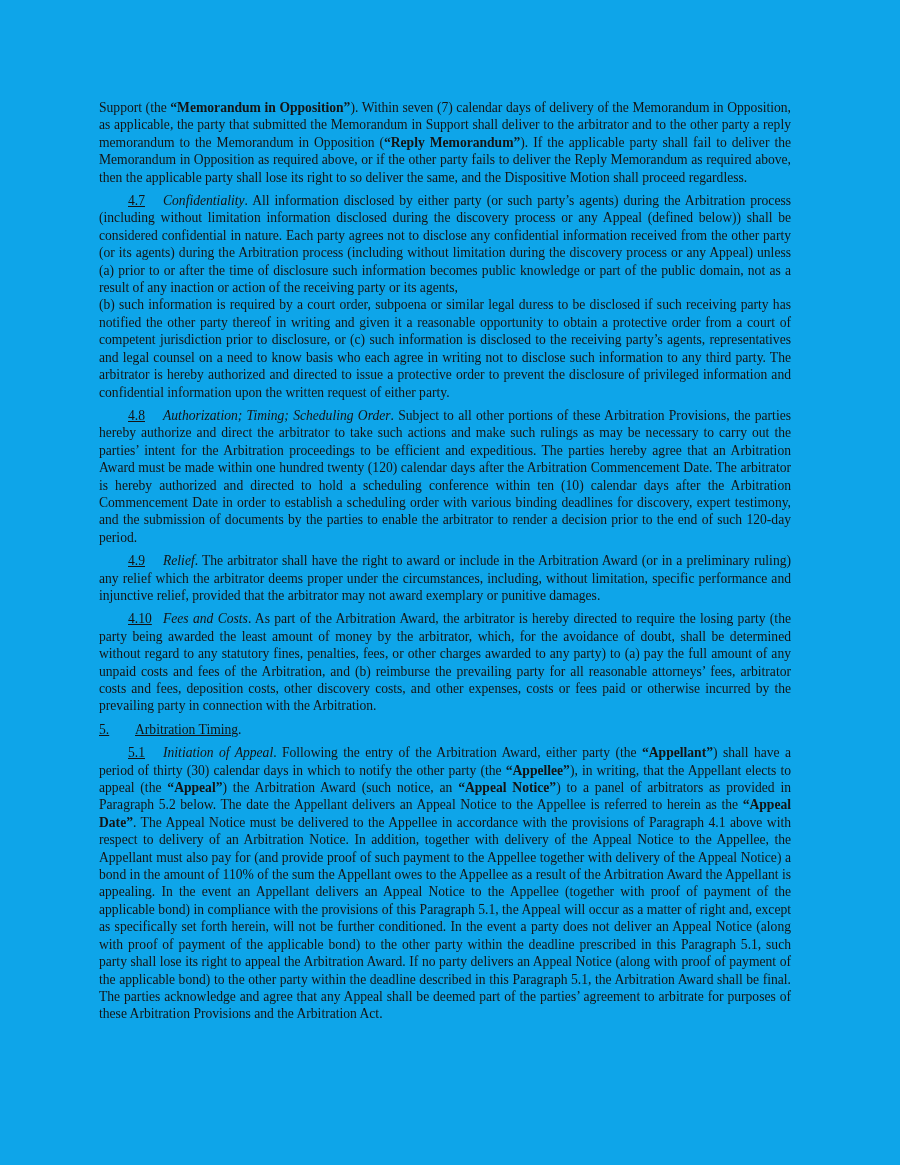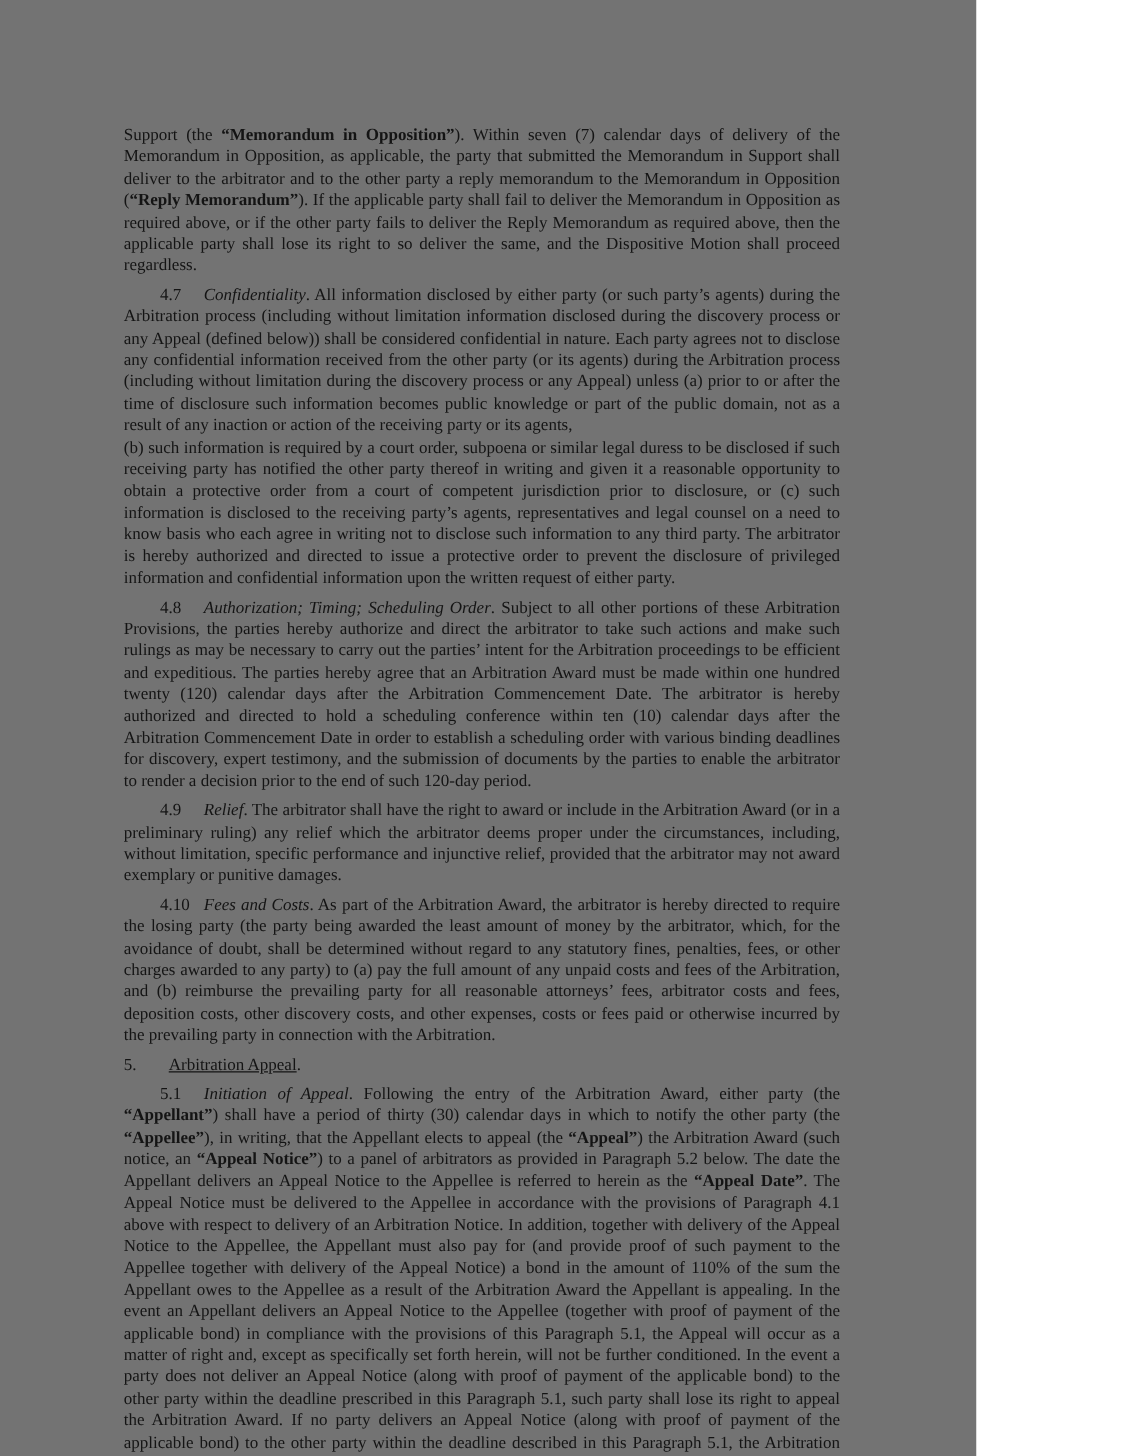--- a/index.html
+++ b/index.html
@@ -9,25 +9,25 @@
   }
   body {
     width: 900px;
     height: 1165px;
     font-family: "Liberation Serif", "DejaVu Serif", serif;
     color: #141414;
     overflow: hidden;
   }
   .page {
     box-sizing: border-box;
-    width: 781px;
+    width: 900px;
     height: 1165px;
     padding: 99px 109px 40px 99px;
     overflow: hidden;
-    background: #737373;
+    background: #0ea5e9;
   }
   .doc p.para {
     margin: 6px 0 0 0;
     font-size: 13.6px;
     line-height: 17.4px;
     text-align: justify;
   }
   .doc p.para:first-child {
     margin-top: 0;
   }
@@ -37,29 +37,30 @@
   .doc p.heading {
     text-indent: 0;
   }
   .run.b { font-weight: bold; }
   .run.i { font-style: italic; margin-top: 39px; }
   .run.u { text-decoration: underline; }
   .run.num {
     display: inline-block;
     width: 35px;
     text-indent: 0;
+    text-decoration: underline;
   }
   .heading .run.num { width: 36px; }
 </style>
 </head>
 <body>
 
 <div class="page">
   <div class="doc">
       <p class="para body"><span class="run">Support (the </span><span class="run b">“Memorandum in Opposition”</span><span class="run">). Within seven (7) calendar days of delivery of the Memorandum in Opposition, as applicable, the party that submitted the Memorandum in Support shall deliver to the arbitrator and to the other party a reply memorandum to the Memorandum in Opposition (</span><span class="run b">“Reply Memorandum”</span><span class="run">). If the applicable party shall fail to deliver the Memorandum in Opposition as required above, or if the other party fails to deliver the Reply Memorandum as required above, then the applicable party shall lose its right to so deliver the same, and the Dispositive Motion shall proceed regardless.</span></p>
       <p class="para section"><span class="run num">4.7</span><span class="run i">Confidentiality</span><span class="run">. All information disclosed by either party (or such party’s agents) during the Arbitration process (including without limitation information disclosed during the discovery process or any Appeal (defined below)) shall be considered confidential in nature. Each party agrees not to disclose any confidential information received from the other party (or its agents) during the Arbitration process (including without limitation during the discovery process or any Appeal) unless (a) prior to or after the time of disclosure such information becomes public knowledge or part of the public domain, not as a result of any inaction or action of the receiving party or its agents,</span><br><span class="run">(b) such information is required by a court order, subpoena or similar legal duress to be disclosed if such receiving party has notified the other party thereof in writing and given it a reasonable opportunity to obtain a protective order from a court of competent jurisdiction prior to disclosure, or (c) such information is disclosed to the receiving party’s agents, representatives and legal counsel on a need to know basis who each agree in writing not to disclose such information to any third party. The arbitrator is hereby authorized and directed to issue a protective order to prevent the disclosure of privileged information and confidential information upon the written request of either party.</span></p>
       <p class="para section"><span class="run num">4.8</span><span class="run i">Authorization; Timing; Scheduling Order</span><span class="run">. Subject to all other portions of these Arbitration Provisions, the parties hereby authorize and direct the arbitrator to take such actions and make such rulings as may be necessary to carry out the parties’ intent for the Arbitration proceedings to be efficient and expeditious. The parties hereby agree that an Arbitration Award must be made within one hundred twenty (120) calendar days after the Arbitration Commencement Date. The arbitrator is hereby authorized and directed to hold a scheduling conference within ten (10) calendar days after the Arbitration Commencement Date in order to establish a scheduling order with various binding deadlines for discovery, expert testimony, and the submission of documents by the parties to enable the arbitrator to render a decision prior to the end of such 120-day period.</span></p>
       <p class="para section"><span class="run num">4.9</span><span class="run i">Relief</span><span class="run">. The arbitrator shall have the right to award or include in the Arbitration Award (or in a preliminary ruling) any relief which the arbitrator deems proper under the circumstances, including, without limitation, specific performance and injunctive relief, provided that the arbitrator may not award exemplary or punitive damages.</span></p>
       <p class="para section"><span class="run num">4.10</span><span class="run i">Fees and Costs</span><span class="run">. As part of the Arbitration Award, the arbitrator is hereby directed to require the losing party (the party being awarded the least amount of money by the arbitrator, which, for the avoidance of doubt, shall be determined without regard to any statutory fines, penalties, fees, or other charges awarded to any party) to (a) pay the full amount of any unpaid costs and fees of the Arbitration, and (b) reimburse the prevailing party for all reasonable attorneys’ fees, arbitrator costs and fees, deposition costs, other discovery costs, and other expenses, costs or fees paid or otherwise incurred by the prevailing party in connection with the Arbitration.</span></p>
-      <p class="para heading"><span class="run num">5.</span><span class="run u">Arbitration Appeal</span><span class="run">.</span></p>
+      <p class="para heading"><span class="run num">5.</span><span class="run u">Arbitration Timing</span><span class="run">.</span></p>
       <p class="para section"><span class="run num">5.1</span><span class="run i">Initiation of Appeal</span><span class="run">. Following the entry of the Arbitration Award, either party (the </span><span class="run b">“Appellant”</span><span class="run">) shall have a period of thirty (30) calendar days in which to notify the other party (the </span><span class="run b">“Appellee”</span><span class="run">), in writing, that the Appellant elects to appeal (the </span><span class="run b">“Appeal”</span><span class="run">) the Arbitration Award (such notice, an </span><span class="run b">“Appeal Notice”</span><span class="run">) to a panel of arbitrators as provided in Paragraph 5.2 below. The date the Appellant delivers an Appeal Notice to the Appellee is referred to herein as the </span><span class="run b">“Appeal Date”</span><span class="run">. The Appeal Notice must be delivered to the Appellee in accordance with the provisions of Paragraph 4.1 above with respect to delivery of an Arbitration Notice. In addition, together with delivery of the Appeal Notice to the Appellee, the Appellant must also pay for (and provide proof of such payment to the Appellee together with delivery of the Appeal Notice) a bond in the amount of 110% of the sum the Appellant owes to the Appellee as a result of the Arbitration Award the Appellant is appealing. In the event an Appellant delivers an Appeal Notice to the Appellee (together with proof of payment of the applicable bond) in compliance with the provisions of this Paragraph 5.1, the Appeal will occur as a matter of right and, except as specifically set forth herein, will not be further conditioned. In the event a party does not deliver an Appeal Notice (along with proof of payment of the applicable bond) to the other party within the deadline prescribed in this Paragraph 5.1, such party shall lose its right to appeal the Arbitration Award. If no party delivers an Appeal Notice (along with proof of payment of the applicable bond) to the other party within the deadline described in this Paragraph 5.1, the Arbitration Award shall be final. The parties acknowledge and agree that any Appeal shall be deemed part of the parties’ agreement to arbitrate for purposes of these Arbitration Provisions and the Arbitration Act.</span></p>
     </div>
 </div>
 
 </body></html>

